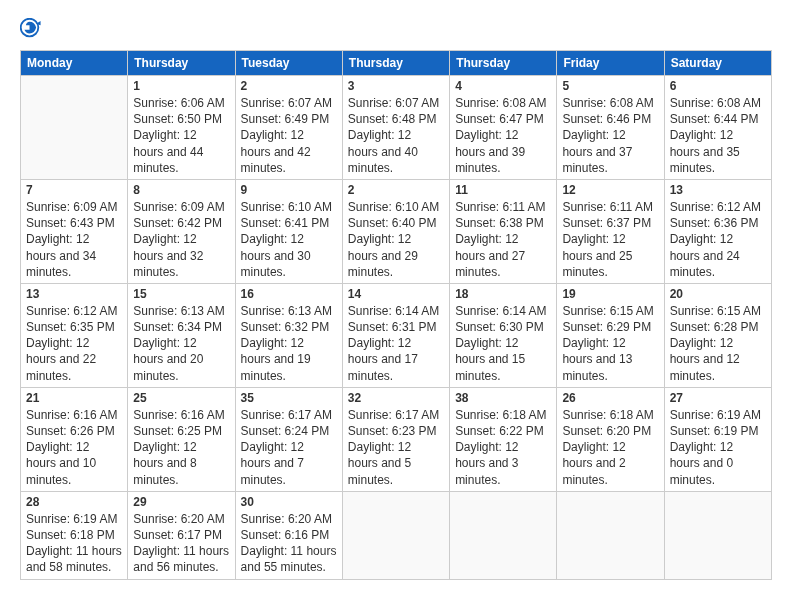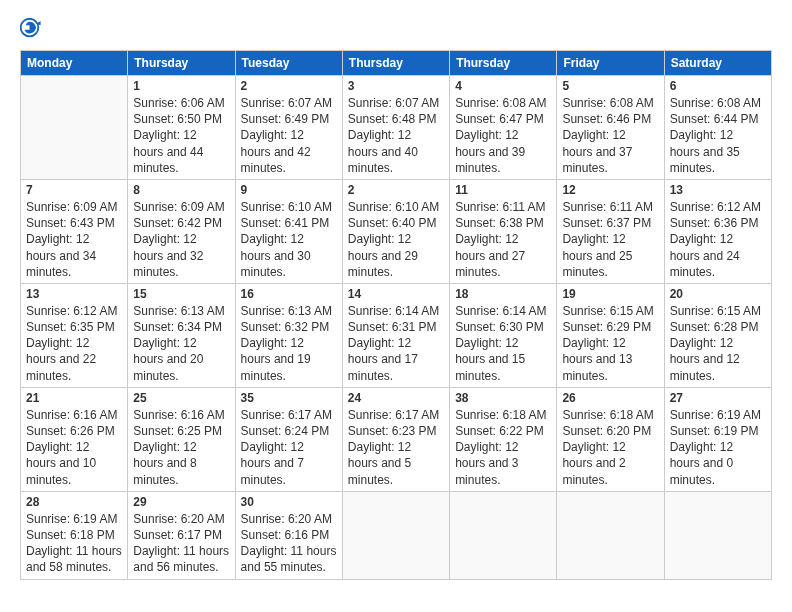--- a/index.html
+++ b/index.html
@@ -229,21 +229,21 @@
           </td>
           <td>
             <span class="day-number">25</span>
             <div class="day-info">Sunrise: 6:16 AM<br>Sunset: 6:25 PM<br>Daylight: 12 hours and 8 minutes.</div>
           </td>
           <td>
             <span class="day-number">35</span>
             <div class="day-info">Sunrise: 6:17 AM<br>Sunset: 6:24 PM<br>Daylight: 12 hours and 7 minutes.</div>
           </td>
           <td>
-            <span class="day-number">24</span>
+            <span class="day-number">32</span>
             <div class="day-info">Sunrise: 6:17 AM<br>Sunset: 6:23 PM<br>Daylight: 12 hours and 5 minutes.</div>
           </td>
           <td>
             <span class="day-number">38</span>
             <div class="day-info">Sunrise: 6:18 AM<br>Sunset: 6:22 PM<br>Daylight: 12 hours and 3 minutes.</div>
           </td>
           <td>
             <span class="day-number">26</span>
             <div class="day-info">Sunrise: 6:18 AM<br>Sunset: 6:20 PM<br>Daylight: 12 hours and 2 minutes.</div>
           </td>

